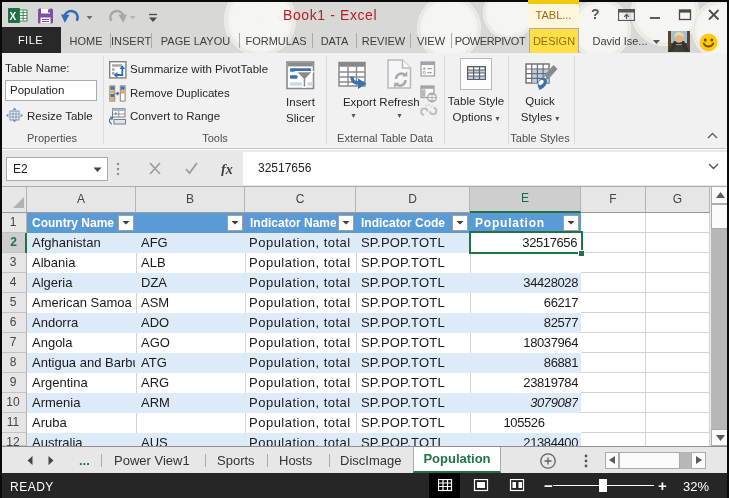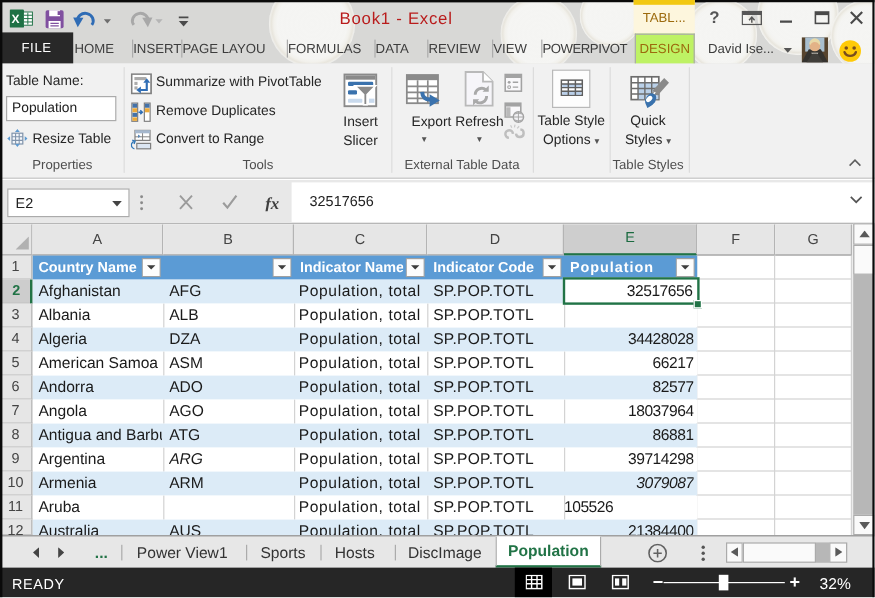--- a/index.html
+++ b/index.html
@@ -8,23 +8,23 @@
 .abs { position:absolute; }
 #chrome { left:0; top:0; width:729px; height:53px; background:#d8d8d6; border-top:2px solid #0a0a0a; overflow:hidden; }
 .swirlc { border-radius:50%;
   background:
     radial-gradient(circle closest-side, rgba(245,245,243,0.88) 0 80%, rgba(242,241,236,0.95) 88%,
       rgba(231,228,219,0.9) 94%, rgba(226,224,218,0) 100%),
     repeating-radial-gradient(circle closest-side, #f6f6f4 0 2px, #f1f1ef 2px 4px); }
 #wintitle { left:283px; top:7px; font-size:14px; letter-spacing:0.6px; color:#b91c1c; }
 #ctxhdr { left:528px; top:0px; width:51px; height:28px; background:#fdf6dd; border-top:4px solid #f2c811; text-align:center; font-size:11px; color:#9c6a0d; line-height:22px; }
 #filetab { left:0px; top:27px; width:61px; height:26px; background:#282828; color:#fff; font-size:11px; text-align:center; line-height:26px; letter-spacing:0.5px; }
-.rtab { top:29px; height:24px; line-height:24px; font-size:11px; color:#3d3d3d; white-space:nowrap; }
+.rtab { top:29px; height:24px; line-height:24px; font-size:11px; color:#3d3d3d; text-align:center; white-space:nowrap; }
 .tsep { top:33px; width:1px; height:15px; background:#ababab; }
-#designtab { left:529px; top:28px; width:50px; height:25px; background:#bef264; border:1px solid #ababab; border-bottom:none; color:#9c6a0d; font-size:11px; text-align:center; line-height:24px; }
+#designtab { left:529px; top:28px; width:50px; height:25px; background:#fde047; border:1px solid #ababab; border-bottom:none; color:#9c6a0d; font-size:11px; text-align:center; line-height:24px; }
 #ribbon { left:0; top:53px; width:729px; height:96px; background:#f1f1f1; border-bottom:1px solid #c6c6c6; }
 .gsep { position:absolute; top:3px; width:1px; height:88px; background:#dcdcdc; }
 .glabel { position:absolute; top:79px; font-size:11px; color:#4e4e4e; width:200px; text-align:center; }
 .rbtn-txt { position:absolute; font-size:11.5px; color:#262626; white-space:nowrap; }
 .bigtxt { position:absolute; font-size:11.5px; color:#262626; text-align:center; white-space:nowrap; }
 .drop { font-size:8px; color:#555; }
 #fbar { left:0; top:150px; width:729px; height:37px; background:#e8e8e8; border-bottom:1px solid #ababab; }
 #namebox { position:absolute; left:6px; top:7px; width:102px; height:24px; background:#fff; border:1px solid #ababab; font-size:12px; color:#222; line-height:22px; padding-left:6px; }
 #fxfield { position:absolute; left:243px; top:2px; width:486px; height:33px; background:#fff; font-size:12px; color:#222; line-height:33px; padding-left:15px; }
 .ch { position:absolute; top:187px; height:26px; border-right:1px solid #b4b4b4; border-bottom:1px solid #9a9a9a; font-size:12px; color:#444; text-align:center; line-height:25px; background:#e6e6e6; }
@@ -386,39 +386,39 @@
 <div class="abs celltxt" style="left:141px; top:353px; width:103px; height:20px; overflow:hidden; white-space:nowrap;">ATG</div>
 <div class="abs celltxt" style="left:249px; top:353px; width:106px; height:20px; letter-spacing:0.5px; overflow:hidden; white-space:nowrap;">Population, total</div>
 <div class="abs celltxt" style="left:361px; top:353px; width:108px; height:20px; letter-spacing:0.2px; overflow:hidden; white-space:nowrap;">SP.POP.TOTL</div>
 <div class="abs celltxt" style="left:470px; top:353px; width:108px; height:20px; text-align:right; letter-spacing:-0.4px; overflow:hidden; white-space:nowrap;">86881</div>
 <div class="abs" style="left:27px; top:373px; width:554px; height:20px; background:#fff;"></div>
 <div class="abs" style="left:136px; top:373px; width:1px; height:20px; background:#d3d3d3;"></div>
 <div class="abs" style="left:245px; top:373px; width:1px; height:20px; background:#d3d3d3;"></div>
 <div class="abs" style="left:356px; top:373px; width:1px; height:20px; background:#d3d3d3;"></div>
 <div class="abs" style="left:470px; top:373px; width:1px; height:20px; background:#d3d3d3;"></div>
 <div class="abs celltxt" style="left:32px; top:373px; width:103px; height:20px; overflow:hidden; white-space:nowrap;">Argentina</div>
-<div class="abs celltxt" style="left:141px; top:373px; width:103px; height:20px; overflow:hidden; white-space:nowrap;font-style:italic;">ARG</div>
+<div class="abs celltxt" style="left:141px; top:373px; width:103px; height:20px; overflow:hidden; white-space:nowrap;">ARG</div>
 <div class="abs celltxt" style="left:249px; top:373px; width:106px; height:20px; letter-spacing:0.5px; overflow:hidden; white-space:nowrap;">Population, total</div>
 <div class="abs celltxt" style="left:361px; top:373px; width:108px; height:20px; letter-spacing:0.2px; overflow:hidden; white-space:nowrap;">SP.POP.TOTL</div>
-<div class="abs celltxt" style="left:470px; top:373px; width:108px; height:20px; text-align:right; letter-spacing:-0.4px; overflow:hidden; white-space:nowrap;">39714298</div>
+<div class="abs celltxt" style="left:470px; top:373px; width:108px; height:20px; text-align:right; letter-spacing:-0.4px; overflow:hidden; white-space:nowrap;">23819784</div>
 <div class="abs" style="left:27px; top:393px; width:554px; height:20px; background:#dcebf7;"></div>
 <div class="abs celltxt" style="left:32px; top:393px; width:103px; height:20px; overflow:hidden; white-space:nowrap;">Armenia</div>
 <div class="abs celltxt" style="left:141px; top:393px; width:103px; height:20px; overflow:hidden; white-space:nowrap;">ARM</div>
 <div class="abs celltxt" style="left:249px; top:393px; width:106px; height:20px; letter-spacing:0.5px; overflow:hidden; white-space:nowrap;">Population, total</div>
 <div class="abs celltxt" style="left:361px; top:393px; width:108px; height:20px; letter-spacing:0.2px; overflow:hidden; white-space:nowrap;">SP.POP.TOTL</div>
 <div class="abs celltxt" style="left:470px; top:393px; width:108px; height:20px; text-align:right; letter-spacing:-0.4px; overflow:hidden; white-space:nowrap;font-style:italic;">3079087</div>
 <div class="abs" style="left:27px; top:413px; width:554px; height:20px; background:#fff;"></div>
 <div class="abs" style="left:136px; top:413px; width:1px; height:20px; background:#d3d3d3;"></div>
 <div class="abs" style="left:245px; top:413px; width:1px; height:20px; background:#d3d3d3;"></div>
 <div class="abs" style="left:356px; top:413px; width:1px; height:20px; background:#d3d3d3;"></div>
 <div class="abs" style="left:470px; top:413px; width:1px; height:20px; background:#d3d3d3;"></div>
 <div class="abs celltxt" style="left:32px; top:413px; width:103px; height:20px; overflow:hidden; white-space:nowrap;">Aruba</div>
 <div class="abs celltxt" style="left:249px; top:413px; width:106px; height:20px; letter-spacing:0.5px; overflow:hidden; white-space:nowrap;">Population, total</div>
 <div class="abs celltxt" style="left:361px; top:413px; width:108px; height:20px; letter-spacing:0.2px; overflow:hidden; white-space:nowrap;">SP.POP.TOTL</div>
-<div class="abs celltxt" style="left:470px; top:413px; width:108px; height:20px; text-align:left; letter-spacing:-0.4px; overflow:hidden; white-space:nowrap;">105526</div>
+<div class="abs celltxt" style="left:470px; top:413px; width:108px; height:20px; text-align:center; letter-spacing:-0.4px; overflow:hidden; white-space:nowrap;">105526</div>
 <div class="abs" style="left:27px; top:433px; width:554px; height:13px; background:#dcebf7;"></div>
 <div class="abs celltxt" style="left:32px; top:433px; width:103px; height:13px; overflow:hidden; white-space:nowrap;">Australia</div>
 <div class="abs celltxt" style="left:141px; top:433px; width:103px; height:13px; overflow:hidden; white-space:nowrap;">AUS</div>
 <div class="abs celltxt" style="left:249px; top:433px; width:106px; height:13px; letter-spacing:0.5px; overflow:hidden; white-space:nowrap;">Population, total</div>
 <div class="abs celltxt" style="left:361px; top:433px; width:108px; height:13px; letter-spacing:0.2px; overflow:hidden; white-space:nowrap;">SP.POP.TOTL</div>
 <div class="abs celltxt" style="left:470px; top:433px; width:108px; height:13px; text-align:right; letter-spacing:-0.4px; overflow:hidden; white-space:nowrap;">21384400</div>
 <div class="rh" style="top:213px;">1</div>
 <div class="rh sel" style="top:233px; height:20px;">2<div class="abs" style="left:25px; top:0; width:2px; height:20px; background:#217346;"></div></div>
 <div class="rh" style="top:253px; height:20px;">3</div>
 <div class="rh" style="top:273px; height:20px;">4</div>

